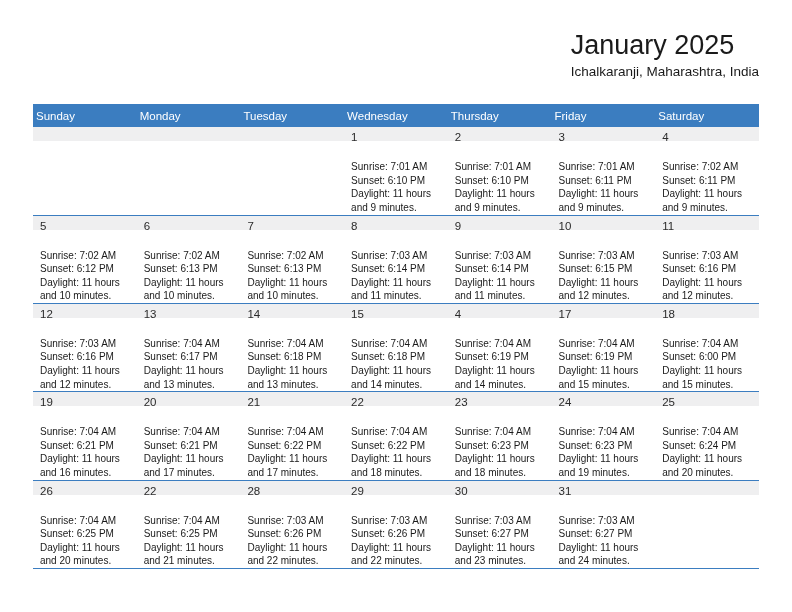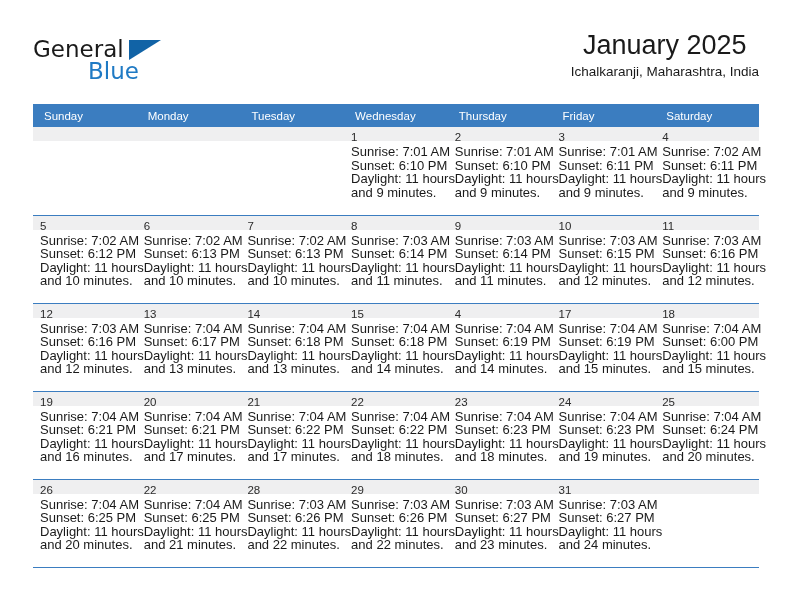--- a/index.html
+++ b/index.html
@@ -62,21 +62,21 @@
     width: 0;
     height: 0;
     border-left: 32px solid #1163a6;
     border-bottom: 20px solid transparent;
   }
 
   .title-block {
     position: absolute;
     right: 0;
     top: 0;
-    text-align: center;
+    text-align: left;
   }
   .cal-title {
     font-size: 27px;
     font-weight: 400;
     color: #1a1a1a;
     line-height: 34px;
     white-space: nowrap;
   }
   .cal-subtitle {
     font-size: 13.5px;
@@ -94,21 +94,21 @@
     width: 726px;
     border-collapse: collapse;
     table-layout: fixed;
   }
   .calendar th {
     background: #3b7dc0;
     color: #ffffff;
     font-size: 11.5px;
     font-weight: 400;
     text-align: left;
-    padding: 5px 0 5px 11px;
+    padding: 5px 0 5px 3px;
     height: 13px;
     border: none;
   }
   .calendar td {
     vertical-align: top;
     padding: 0;
     border: none;
     border-bottom: 1px solid #3b7dc0;
     height: 88px;
     box-sizing: border-box;
@@ -116,44 +116,39 @@
   .daynum {
     background: #efeff0;
     font-size: 11.5px;
     color: #2b2b2b;
     padding: 3px 0 3px 7px;
     height: 14px;
     line-height: 14px;
     box-sizing: border-box;
   }
   .daybody {
-    padding: 4px 6px 0 7px;
-    font-size: 13px;
+    padding: 19px 6px 0 7px;
+    font-size: 10px;
     line-height: 13.6px;
     color: #1a1a1a;
   }
   .daybody div {
     white-space: nowrap;
   }
   .empty .daynum {
     background: #efeff0;
   }
 </style>
 </head>
 <body>
 
 <div class="page">
 
   <div class="topbar">
 
-    <div class="logo">
-      <span class="logo-general">General</span>
-      <span class="logo-triangle"></span>
-      <span class="logo-blue">Blue</span>
-    </div>
 
     <div class="title-block">
       <div class="cal-title">January 2025</div>
       <div class="cal-subtitle">Ichalkaranji, Maharashtra, India</div>
     </div>
 
   </div>
 
   <table class="calendar">
     <thead>

